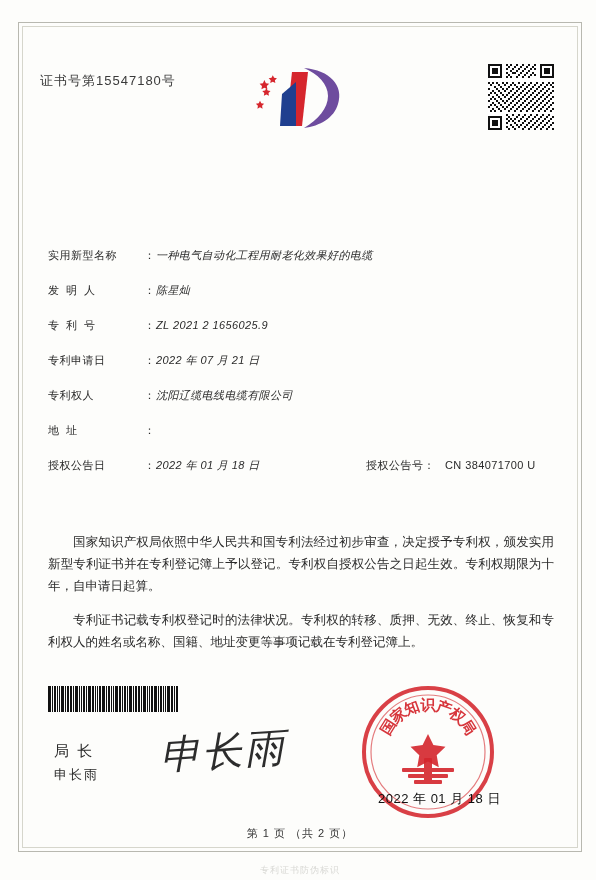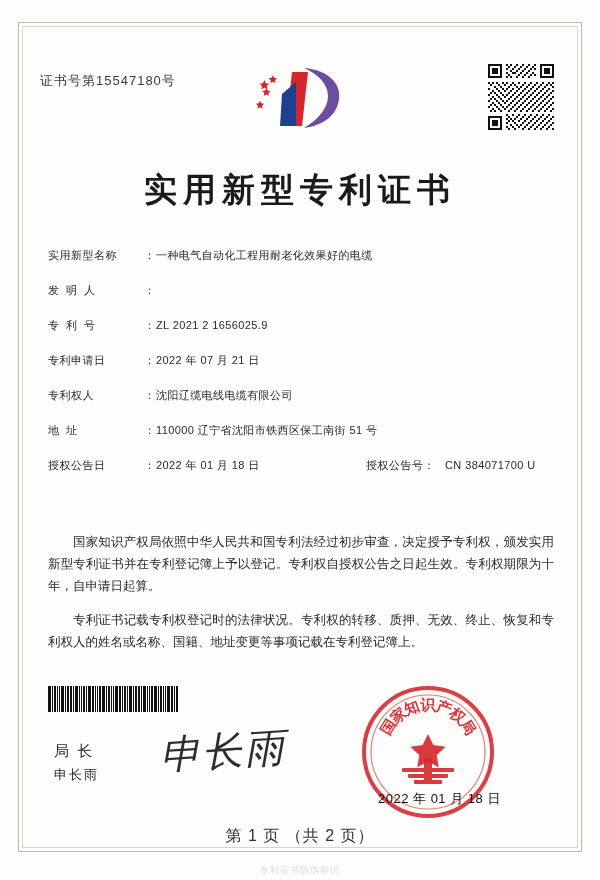--- a/index.html
+++ b/index.html
@@ -108,20 +108,21 @@
   .field-label.spaced {
     letter-spacing: 7px;
   }
   .field-sep {
     width: 12px;
     flex: 0 0 12px;
   }
   .field-value {
     flex: 1 1 auto;
     letter-spacing: 0.4px;
+    font-style: italic;
   }
   .field-row.dual .field-value {
     flex: 0 0 auto;
     width: 210px;
   }
   .field-label2 {
     flex: 0 0 auto;
     letter-spacing: 0.5px;
   }
   .field-value2 {
@@ -215,21 +216,21 @@
     letter-spacing: 0.5px;
   }
 
   
   .page-footer {
     position: absolute;
     left: 0;
     top: 826px;
     width: 600px;
     text-align: center;
-    font-size: 16px;
+    font-size: 11px;
     color: #333;
     letter-spacing: 1px;
   }
   .page-watermark {
     position: absolute;
     left: 0;
     top: 864px;
     width: 600px;
     text-align: center;
     font-size: 9px;
@@ -545,33 +546,33 @@
           <rect x="17" y="32" width="1" height="1"></rect>
           <rect x="20" y="32" width="1" height="1"></rect>
           <rect x="23" y="32" width="1" height="1"></rect>
           <rect x="26" y="32" width="1" height="1"></rect>
           <rect x="29" y="32" width="1" height="1"></rect>
           <rect x="32" y="32" width="1" height="1"></rect>
       </g>
     </svg>
   </div>
 
-  <div class="title">实用新型专利证书</div>
 
   <div class="fields">
 
     <div class="field-row">
       <span class="field-label">实用新型名称</span>
       <span class="field-sep">：</span>
       <span class="field-value">一种电气自动化工程用耐老化效果好的电缆</span>
     </div>
 
     <div class="field-row">
       <span class="field-label spaced">发明人</span>
       <span class="field-sep">：</span>
+      <span class="field-value">陈星灿</span>
     </div>
 
     <div class="field-row">
       <span class="field-label spaced">专利号</span>
       <span class="field-sep">：</span>
       <span class="field-value">ZL 2021 2 1656025.9</span>
     </div>
 
     <div class="field-row">
       <span class="field-label">专利申请日</span>
@@ -581,21 +582,20 @@
 
     <div class="field-row">
       <span class="field-label">专利权人</span>
       <span class="field-sep">：</span>
       <span class="field-value">沈阳辽缆电线电缆有限公司</span>
     </div>
 
     <div class="field-row">
       <span class="field-label spaced">地址</span>
       <span class="field-sep">：</span>
-      <span class="field-value">110000 辽宁省沈阳市铁西区保工南街 51 号</span>
     </div>
 
     <div class="field-row dual">
       <span class="field-label">授权公告日</span>
       <span class="field-sep">：</span>
       <span class="field-value">2022 年 01 月 18 日</span>
       <span class="field-label2">授权公告号：</span>
       <span class="field-value2">CN 384071700 U</span>
     </div>
 

